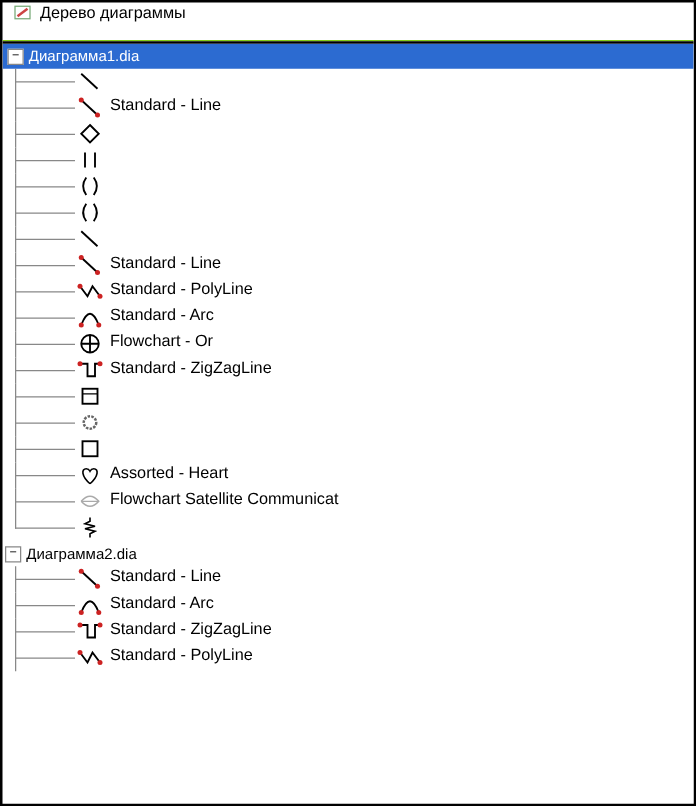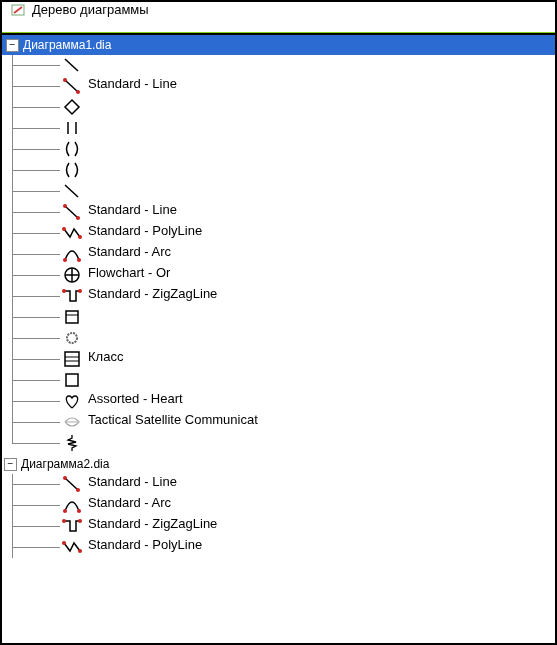--- a/index.html
+++ b/index.html
@@ -196,31 +196,20 @@
       <div class="row">
         <div class="conn"></div>
         <span class="ico">
             <svg width="20" height="20">
               <circle cx="10" cy="10" r="5" fill="none" stroke="#666" stroke-width="2" stroke-dasharray="2 1"></circle>
             </svg>
           </span>
         <span class="lbl"></span>
       </div>
 
-      <div class="row">
-        <div class="conn"></div>
-        <span class="ico">
-            <svg width="20" height="20">
-              <rect x="3" y="3" width="14" height="14" fill="none" stroke="#000" stroke-width="1.5"></rect>
-              <line x1="3" y1="8" x2="17" y2="8" stroke="#000"></line>
-              <line x1="3" y1="12" x2="17" y2="12" stroke="#000"></line>
-            </svg>
-          </span>
-        <span class="lbl">Класс</span>
-      </div>
 
       <div class="row">
         <div class="conn"></div>
         <span class="ico">
             <svg width="20" height="20">
               <rect x="4" y="4" width="12" height="12" fill="none" stroke="#000" stroke-width="1.5"></rect>
             </svg>
           </span>
         <span class="lbl"></span>
       </div>
@@ -237,21 +226,21 @@
 
 
       <div class="row">
         <div class="conn"></div>
         <span class="ico">
             <svg width="20" height="20">
               <path d="M3 10 Q10 2 17 10 Q10 18 3 10" fill="none" stroke="#aaa" stroke-width="1.2"></path>
               <line x1="3" y1="10" x2="17" y2="10" stroke="#aaa"></line>
             </svg>
           </span>
-        <span class="lbl">Tactical Satellite Communicat</span>
+        <span class="lbl">Flowchart Satellite Communicat</span>
       </div>
 
 
       <div class="row">
         <div class="conn last"></div>
         <span class="ico">
             <svg width="20" height="20">
               <polyline points="10,2 10,5 6,7 14,9 6,11 14,13 10,15 10,18" fill="none" stroke="#000" stroke-width="1.3"></polyline>
             </svg>
           </span>

